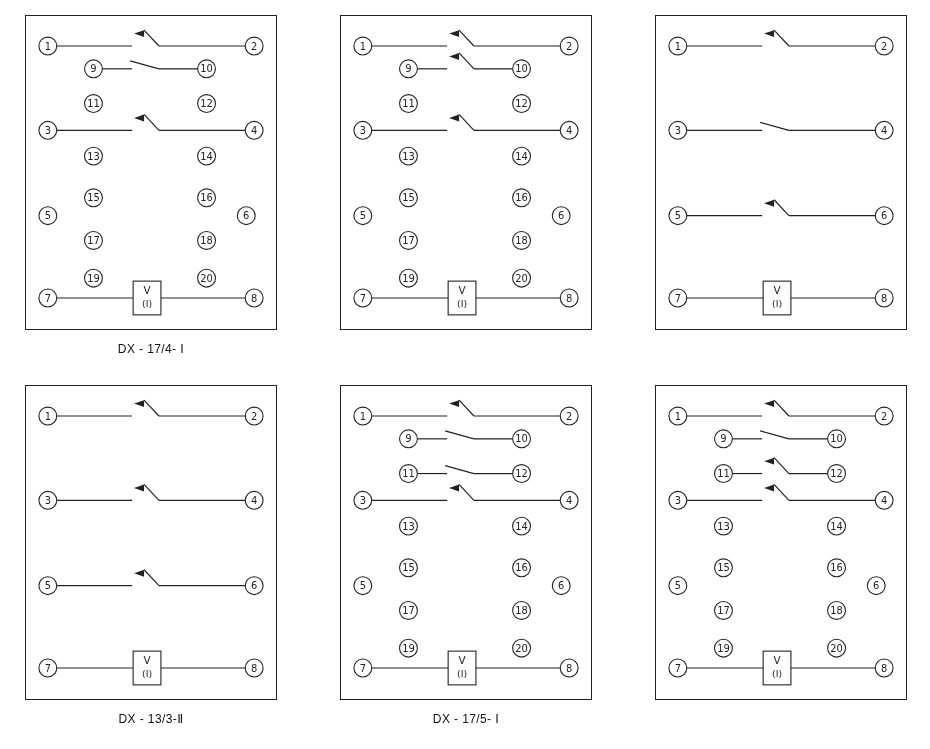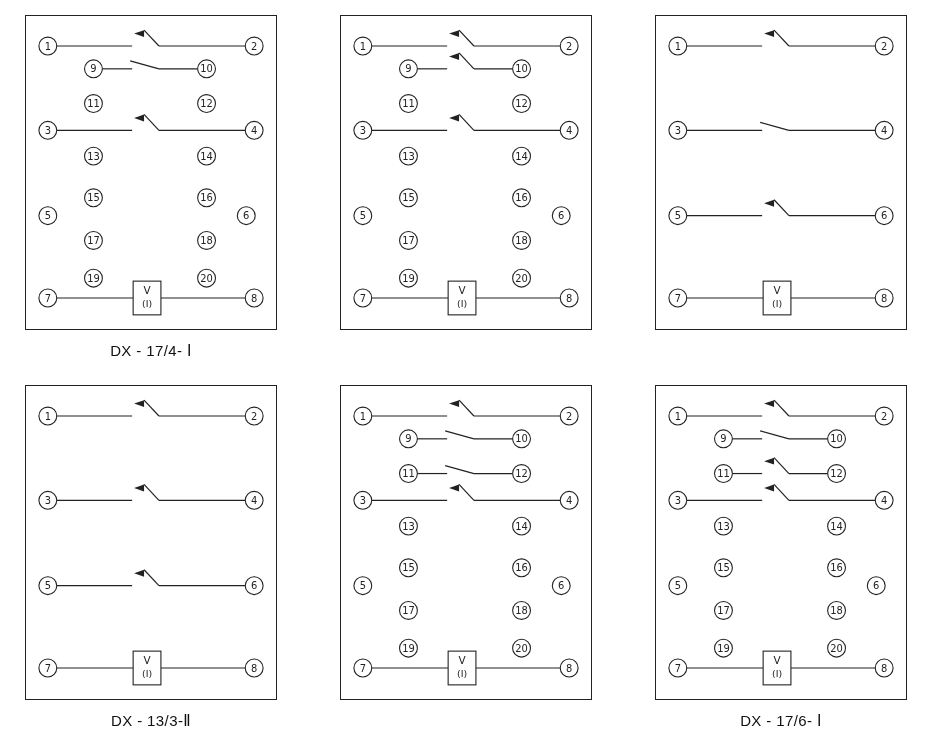--- a/index.html
+++ b/index.html
@@ -13,21 +13,21 @@
   .panel svg {
     display: block;
     width: 252px; height: 315px;
     border: 1px solid #222222;
     background: #ffffff;
   }
   .caption {
     width: 252px;
     text-align: center;
     margin-top: 12px;
-    font-size: 15px;
+    font-size: 12px;
     letter-spacing: 0.4px;
     color: #111111;
   }
   svg text {
     font-family: "DejaVu Sans", "Liberation Sans", sans-serif;
   }
 </style>
 </head>
 <body>
 
@@ -516,20 +516,21 @@
           <g>
             <circle cx="22" cy="284" r="9" fill="#ffffff" stroke="#222222" stroke-width="1.1"></circle>
             <text x="22" y="287.6" text-anchor="middle" font-size="10" fill="#222222">7</text>
           </g>
           <g>
             <circle cx="230" cy="284" r="9" fill="#ffffff" stroke="#222222" stroke-width="1.1"></circle>
             <text x="230" y="287.6" text-anchor="middle" font-size="10" fill="#222222">8</text>
           </g>
         </g>
       </svg>
+    <figcaption class="caption">DX - 17/5- Ⅰ</figcaption>
   </figure>
 
   <figure class="panel" style="left:655px; top:385px;">
     <svg viewBox="0 0 252 315">
         <g>
           <line x1="31" y1="30" x2="107" y2="30" stroke="#222222" stroke-width="1.2"></line>
           <line x1="134" y1="30" x2="221" y2="30" stroke="#222222" stroke-width="1.2"></line>
           <line x1="134" y1="30" x2="119" y2="14" stroke="#222222" stroke-width="1.2"></line>
           <polygon points="119,14 109,17.5 119,21" fill="#222222"></polygon>
           <g>
@@ -641,16 +642,15 @@
           <g>
             <circle cx="22" cy="284" r="9" fill="#ffffff" stroke="#222222" stroke-width="1.1"></circle>
             <text x="22" y="287.6" text-anchor="middle" font-size="10" fill="#222222">7</text>
           </g>
           <g>
             <circle cx="230" cy="284" r="9" fill="#ffffff" stroke="#222222" stroke-width="1.1"></circle>
             <text x="230" y="287.6" text-anchor="middle" font-size="10" fill="#222222">8</text>
           </g>
         </g>
       </svg>
-    <figcaption class="caption">DX - 17/6- Ⅰ</figcaption>
   </figure>
 
 </div>
 
 </body></html>

